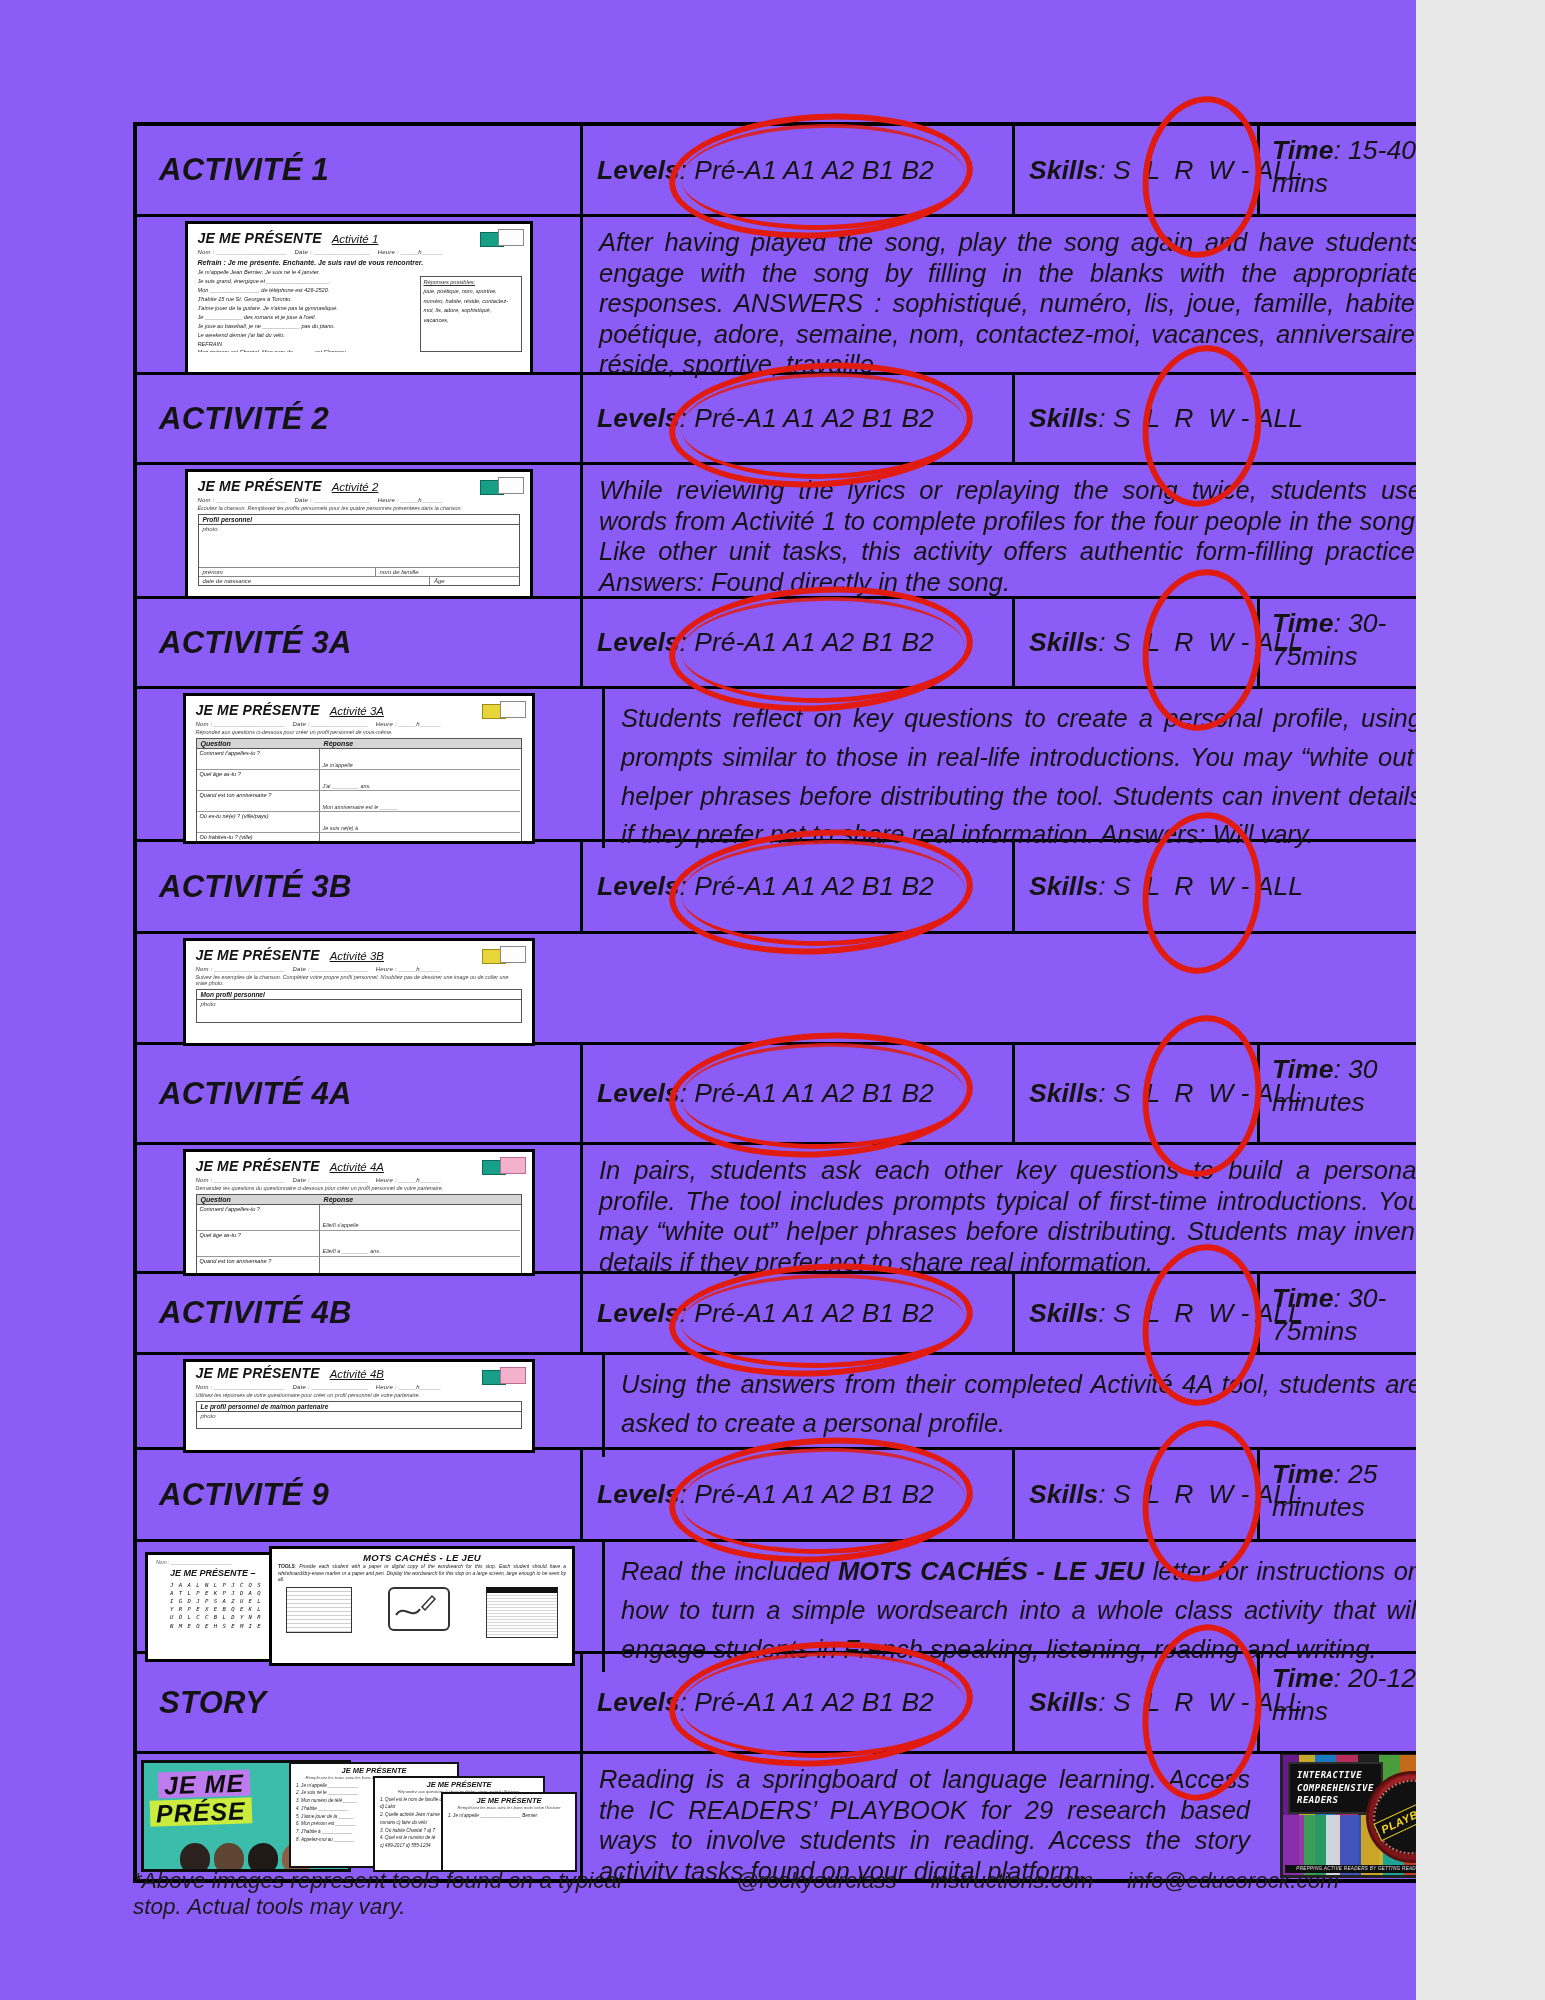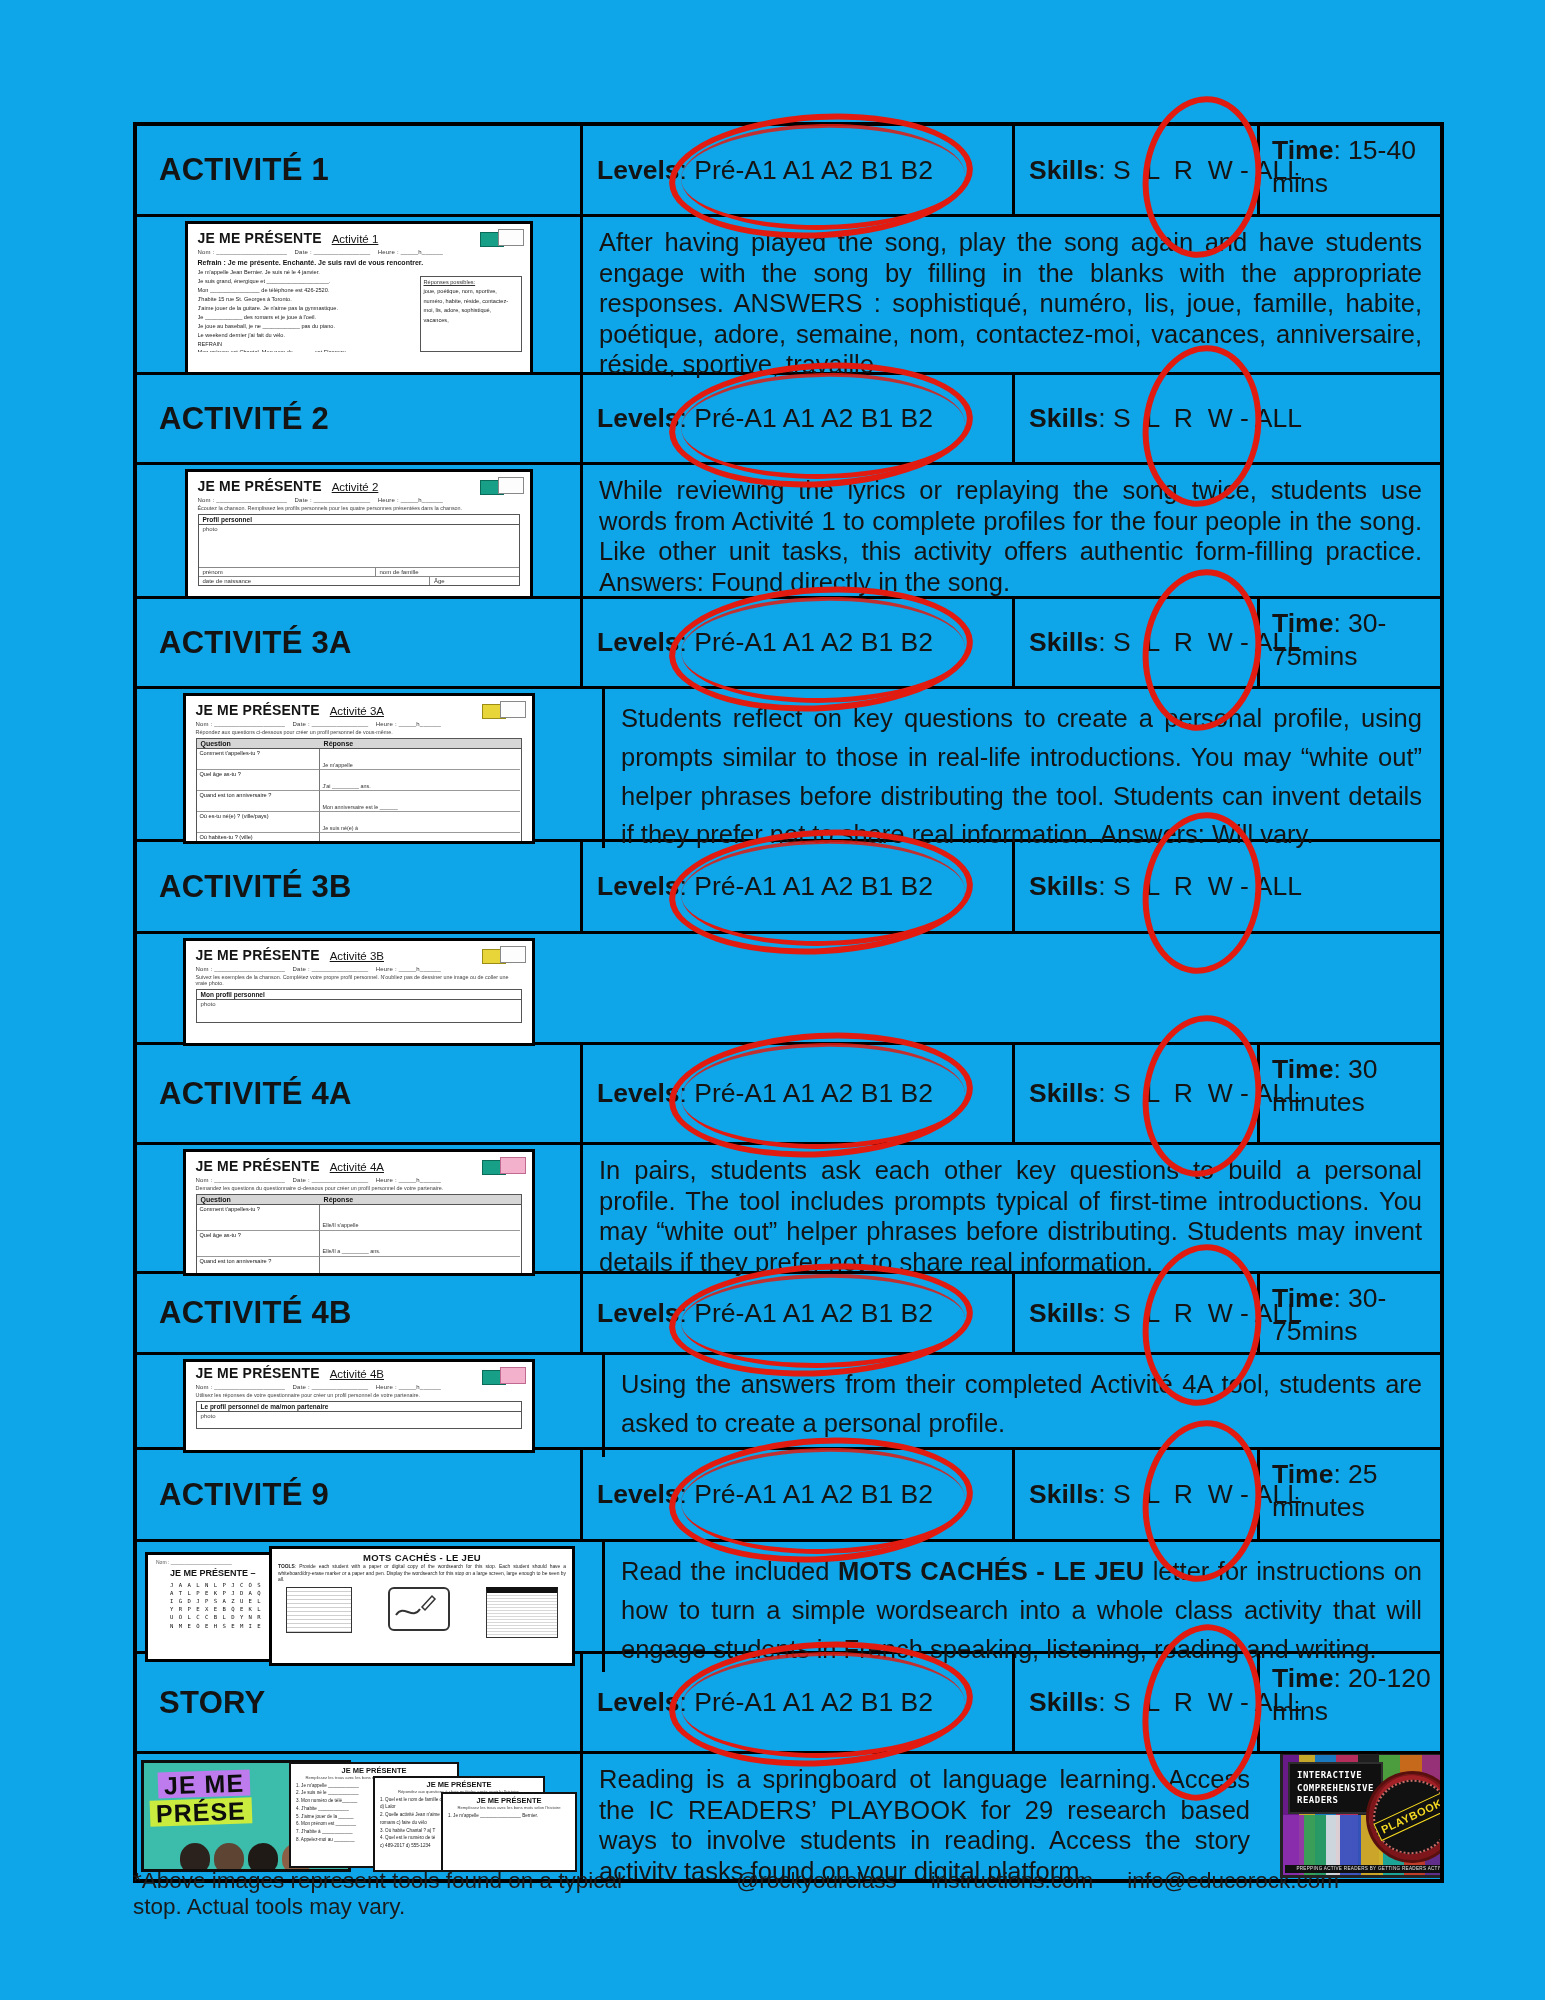--- a/index.html
+++ b/index.html
@@ -1,17 +1,17 @@
 <!DOCTYPE html>
 <html><head>
 <meta charset="utf-8">
 <style>
   html,body{margin:0;padding:0;background:#e8e8e8;}
-  .page{position:relative;width:1545px;height:2000px;background:#0ea5e9;overflow:hidden;
-        font-family:"Liberation Sans","DejaVu Sans",sans-serif;color:#141414;}
+  .page{position:relative;width:1416px;height:2000px;background:#8b5cf6;overflow:hidden;
+        font-family:"Liberation Sans","DejaVu Sans",sans-serif;color:#141414;font-style:italic;}
   .tbl{position:absolute;left:133px;top:122px;width:1303px;border:4px solid #000;}
   .trow{display:grid;grid-template-columns:443px 432px 245px 183px;box-sizing:border-box;}
   .trow + .trow{border-top:3px solid #000;}
   .cell{box-sizing:border-box;position:relative;}
   .cell + .cell{border-left:3px solid #000;}
   .c-title{display:flex;align-items:center;padding-left:22px;font-size:31px;font-weight:800;letter-spacing:.3px;}
   .c-levels,.c-skills{display:flex;align-items:center;padding-left:14px;font-size:26.5px;white-space:nowrap;overflow:visible;}
   .c-time{padding:8px 6px 4px 12px;font-size:26.5px;line-height:1.25;}
   .b{font-weight:700;}
   .pre{white-space:pre;}

